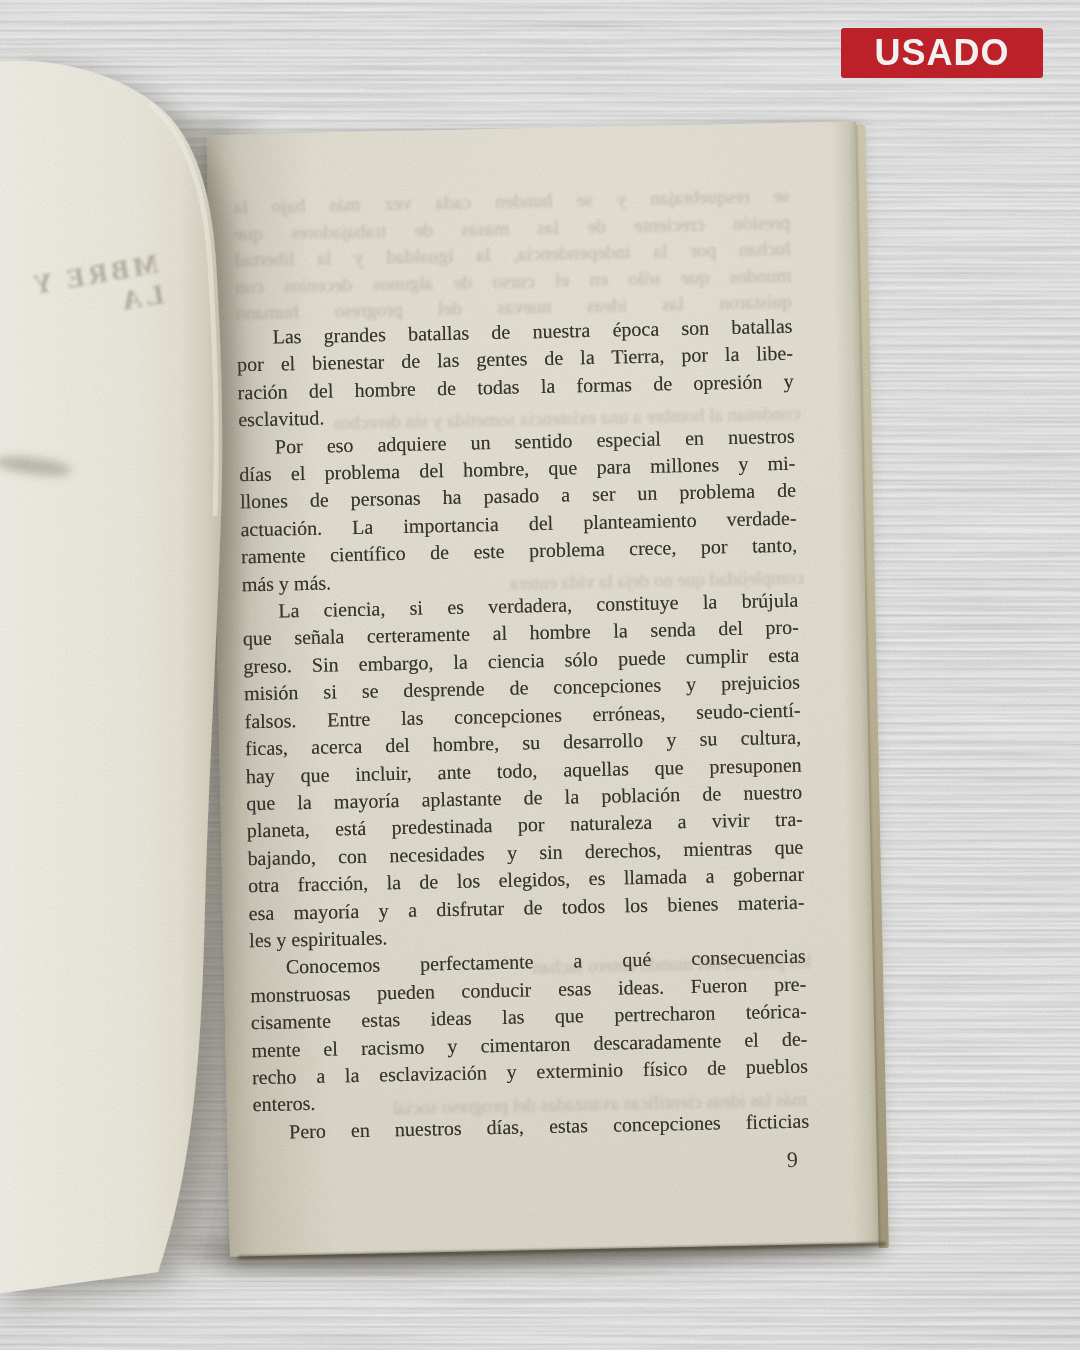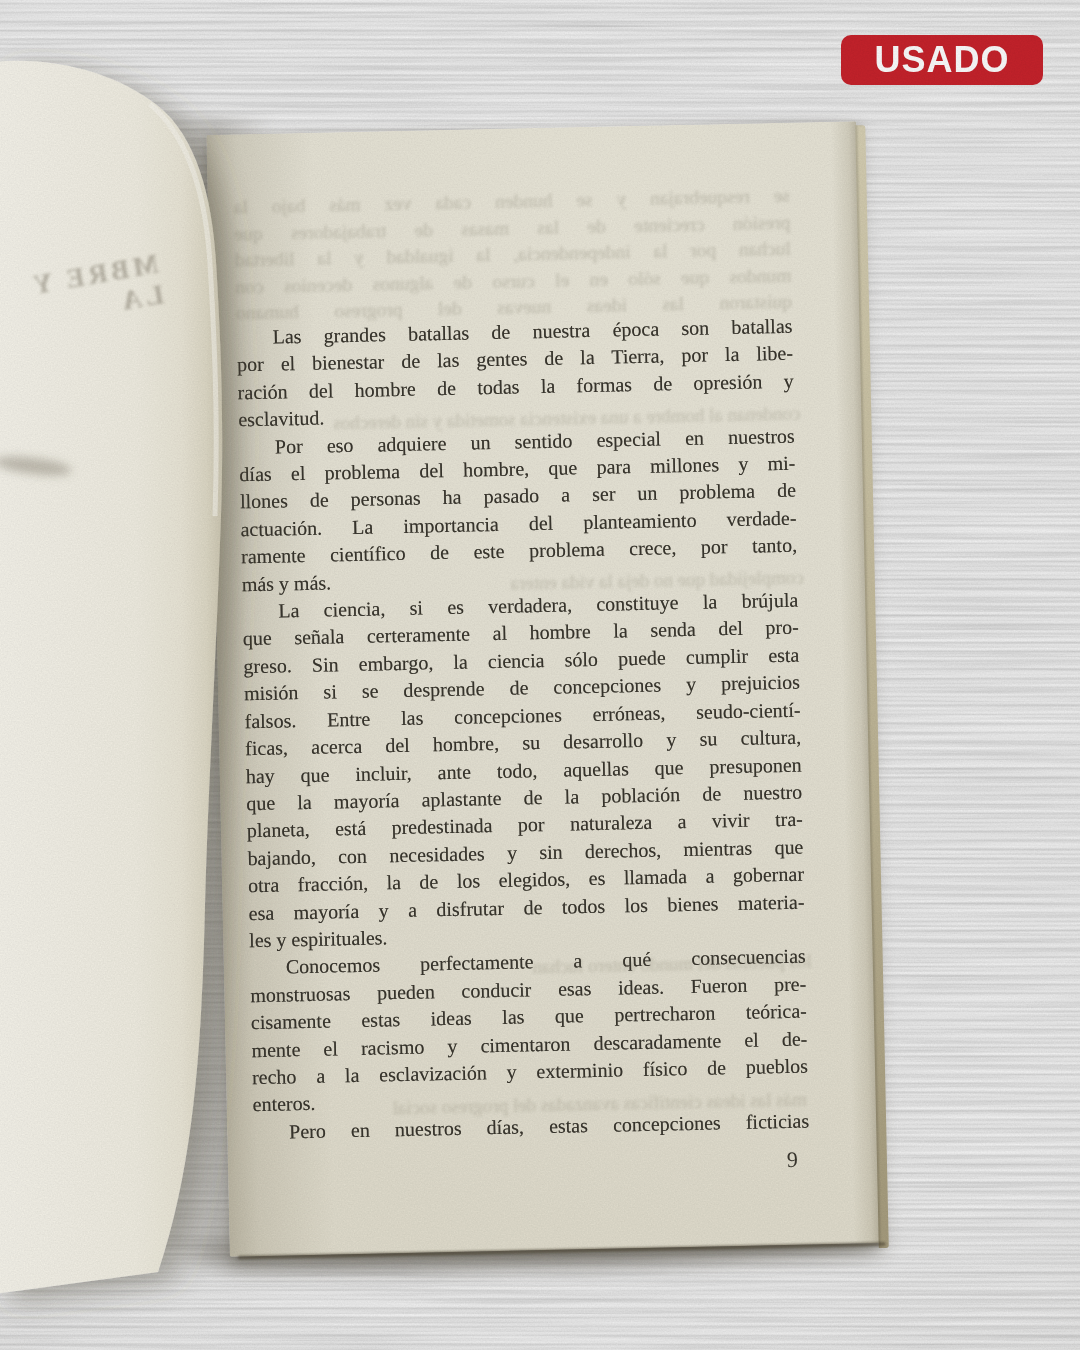--- a/index.html
+++ b/index.html
@@ -57,21 +57,21 @@
   
   .left-page{position:absolute;left:0;top:0;width:340px;height:1350px;z-index:4;pointer-events:none;}
   .ghost-title{position:absolute;left:2px;top:262px;width:160px;z-index:5;
     font-weight:bold;font-size:27px;letter-spacing:4px;color:#7d7666;opacity:.48;
     filter:blur(1.6px);transform:scaleX(-1) rotate(10deg);
     font-family:"Liberation Serif",serif;}
   .ghost-smudge{position:absolute;left:-6px;top:458px;width:78px;height:16px;z-index:5;
     background:rgba(112,106,90,.38);border-radius:50%;filter:blur(5px);transform:rotate(7deg);}
   
   .badge{position:absolute;left:841px;top:28px;width:202px;height:50px;z-index:8;
-    border-radius:10px;display:flex;align-items:center;justify-content:center;margin-top:7px;}
+    border-radius:3px;display:flex;align-items:center;justify-content:center;}
   .badge span{font-family:"Liberation Sans","DejaVu Sans",sans-serif;font-weight:bold;
     font-size:36px;letter-spacing:1px;line-height:1;}
   
   .grain{position:absolute;inset:0;z-index:9;pointer-events:none;opacity:.5;}
 </style>
 </head>
 <body>
 
 <div class="scene">
 

